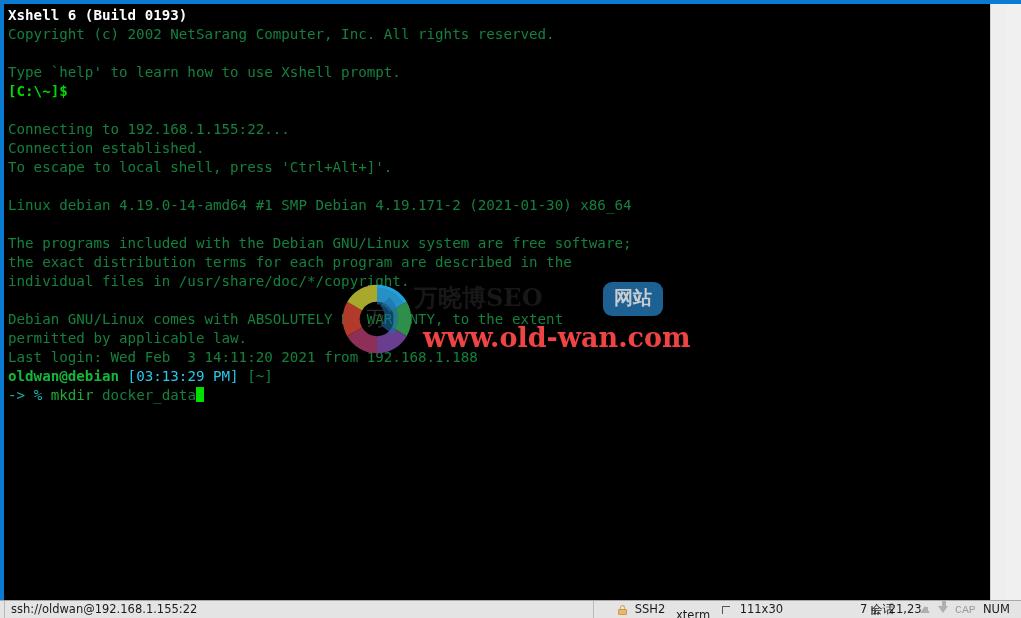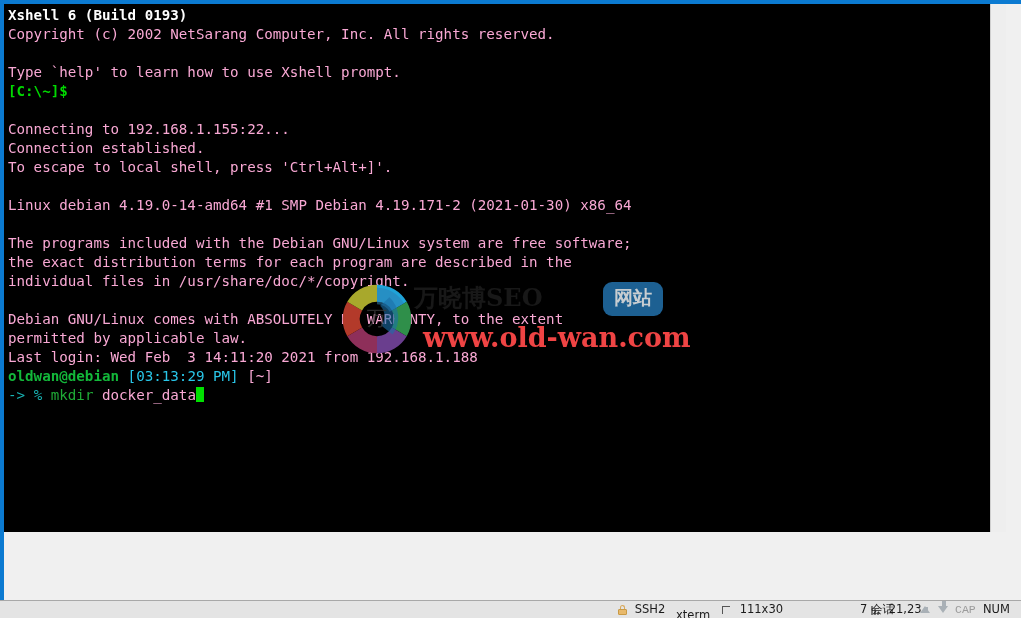--- a/index.html
+++ b/index.html
@@ -40,38 +40,38 @@
     height: 596px;
     background: #0b7ad1;
   }
 
   
   #terminal {
     position: absolute;
     left: 4px;
     top: 4px;
     width: 1002px;
-    height: 528px;
+    height: 596px;
     background: #000000;
     overflow: hidden;
   }
   #term-text {
     position: absolute;
     left: 4px;
     top: 2px;
     right: 0;
     font-family: "DejaVu Sans Mono", "Liberation Mono", monospace;
     font-size: 14.2px;
     line-height: 19px;
     color: #d9d9d9;
     white-space: pre;
     z-index: 3;
   }
   .ln { height: 19px; }
-  .c-white  { color: #f9a8d4; }
+  .c-white  { color: #15803d; }
   .c-bold   { color: #ffffff; font-weight: bold; }
   .c-green  { color: #00d900; font-weight: bold; }
   .c-green2 { color: #1faa36; }
   .c-cyan   { color: #18b2b2; }
   .c-cyanb  { color: #29c6e8; font-weight: normal; }
   .c-grn-b  { color: #13b83a; font-weight: bold; text-align: center; }
   .cursor {
     display: inline-block;
     width: 8.5px;
     height: 15px;
@@ -298,20 +298,23 @@
       <div id="wm-title">万晓博SEO</div>
       <div id="wm-badge">网站</div>
       <div id="wm-url">www.old-wan.com</div>
     </div>
 
     <div id="term-scroll-gutter"></div>
   </div>
 
   <div id="statusbar">
 
+    <div id="status-left">
+      <span>ssh://oldwan@192.168.1.155:22</span>
+    </div>
 
     <div class="st-cell" style="left:618px;">
       <span class="ic lock-ic">
         <span class="lock-shack"></span><span class="lock-body"></span>
       </span>
       <span>SSH2</span>
     </div>
 
     <div class="st-cell" style="left:676px;margin-top:6px;">
       <span>xterm</span>

